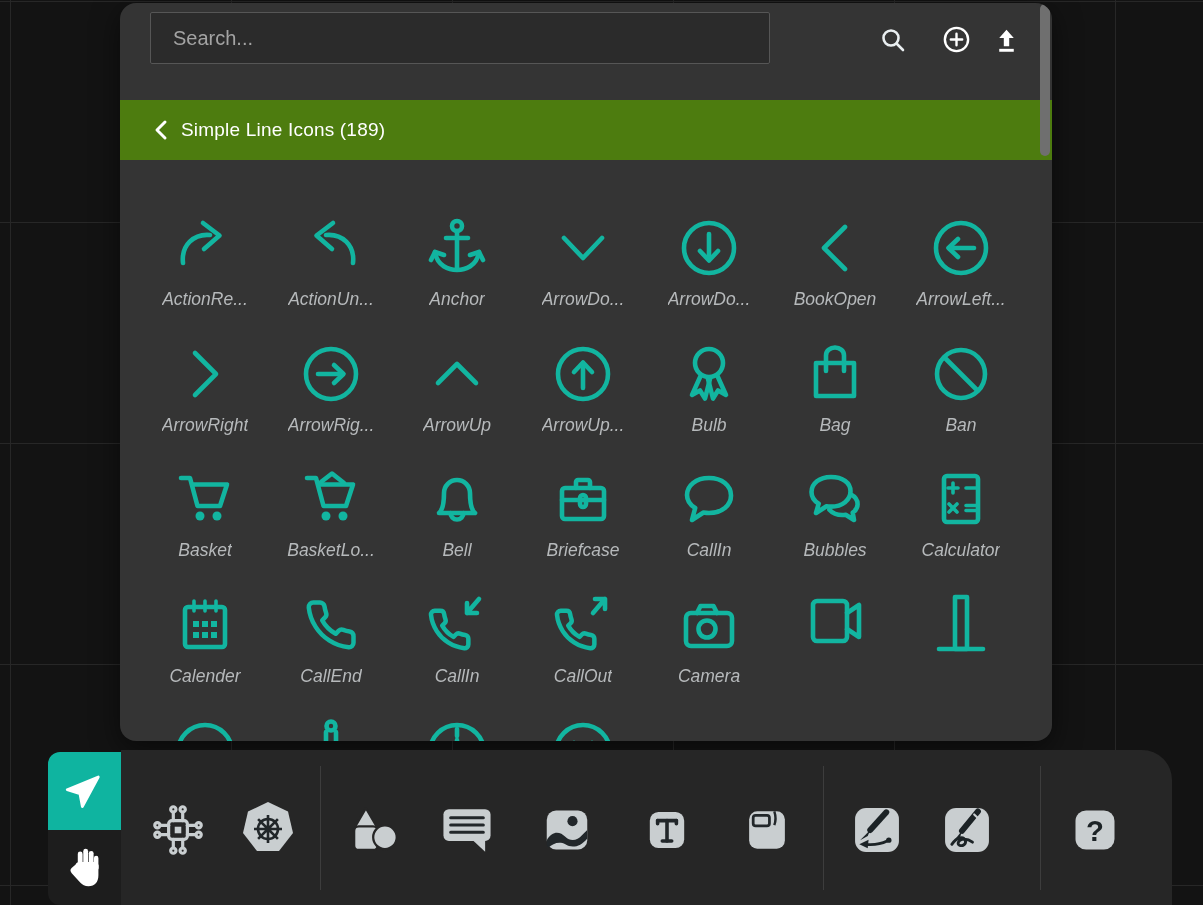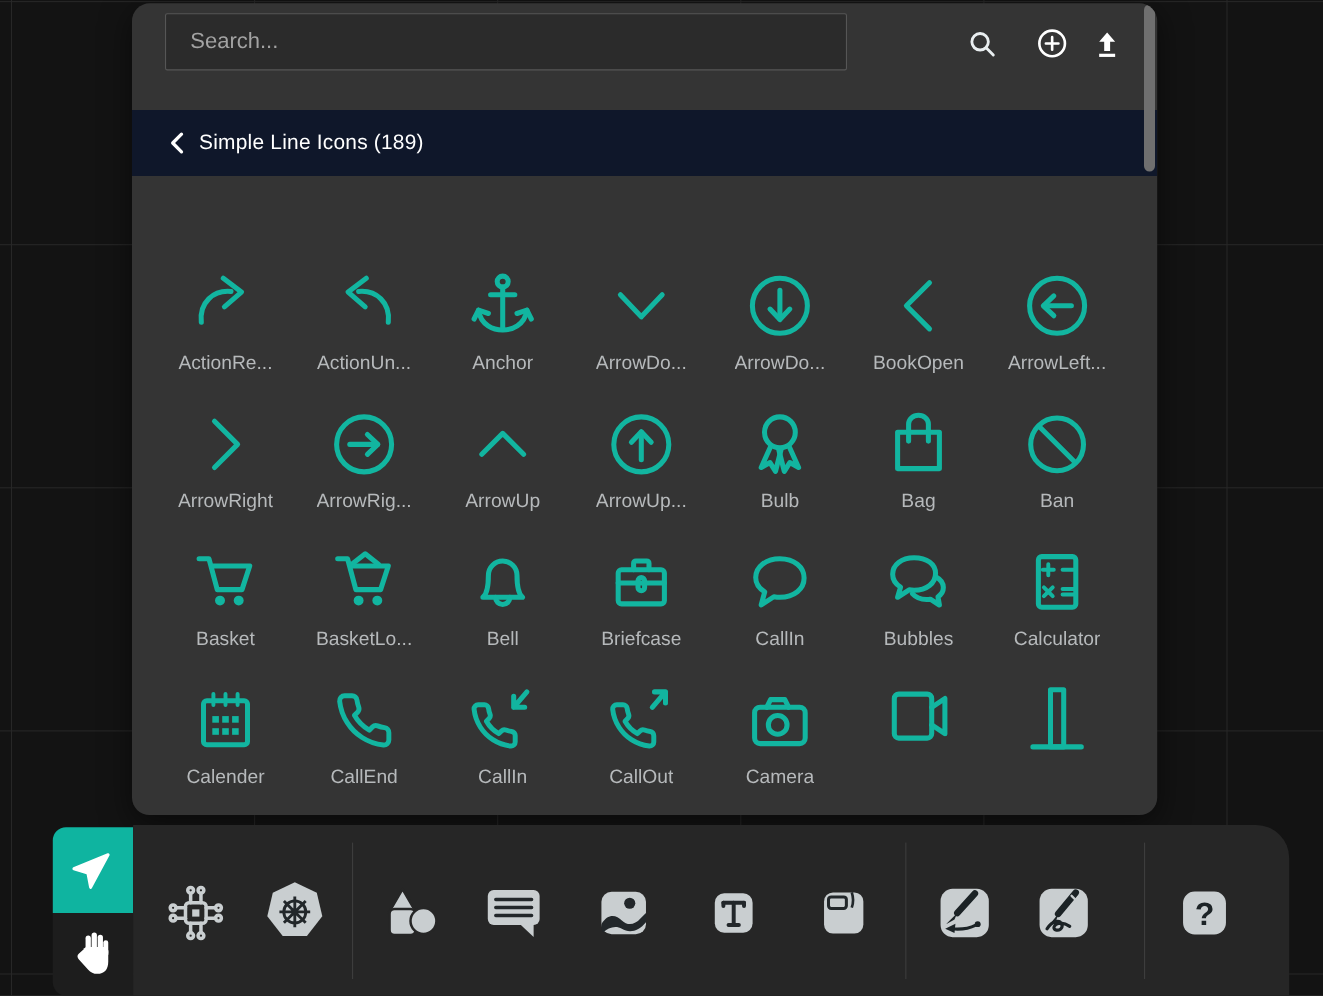--- a/index.html
+++ b/index.html
@@ -32,21 +32,22 @@
   .upload-ico{left:873px;top:23px;}
   .lib-header{
     position:absolute;left:0;top:97px;width:100%;height:60px;
     display:flex;align-items:center;gap:12px;padding-left:32px;box-sizing:border-box;
     color:#ffffff;font-size:19px;letter-spacing:.2px;cursor:pointer;
   }
   .back-ico{width:17px;height:22px;flex:0 0 auto;}
   .grid{
     position:absolute;left:22px;top:157px;width:882px;
     display:grid;grid-template-columns:repeat(7,126px);grid-auto-rows:125.5px;
-    padding-top:78px;
+    padding-top:48px;
+    font-style:italic;
   }
   .cell{display:flex;flex-direction:column;align-items:center;padding-top:8px;cursor:pointer;}
   .glyph{width:64px;height:64px;color:#12b5a0;margin-bottom:9px;}
   .glyph svg{display:block;}
   .cell-label{
     font-size:17.5px;color:#b6b9bb;white-space:nowrap;max-width:124px;
     overflow:hidden;text-align:center;
   }
   .scroll-thumb{
     position:absolute;left:920px;top:1px;width:10px;height:152px;
@@ -83,21 +84,21 @@
         <path d="M13 7.5 V18.5 M7.5 13 H18.5" stroke="#ffffff" stroke-width="2.3" stroke-linecap="round"></path>
       </svg>
   </span>
   <span class="tool-ico upload-ico">
     <svg viewBox="0 0 26 26">
         <path d="M13 3.5 L20 11.5 H15.6 V19.5 H10.4 V11.5 H6 Z" fill="#ffffff"></path>
         <rect x="6" y="22" width="14" height="2.8" fill="#ffffff"></rect>
       </svg>
   </span>
 
-  <div class="lib-header" style="background:#0f172a;">
+  <div class="lib-header" style="background:#4d7c0f;">
     <span class="back-ico">
       <svg viewBox="0 0 17 22">
           <path d="M13 3 L5 11 L13 19" stroke="#ffffff" stroke-width="3" fill="none" stroke-linecap="round" stroke-linejoin="round"></path>
         </svg>
     </span>
     <span>Simple Line Icons (189)</span>
   </div>
 
   <div class="grid">
       <div class="cell">

